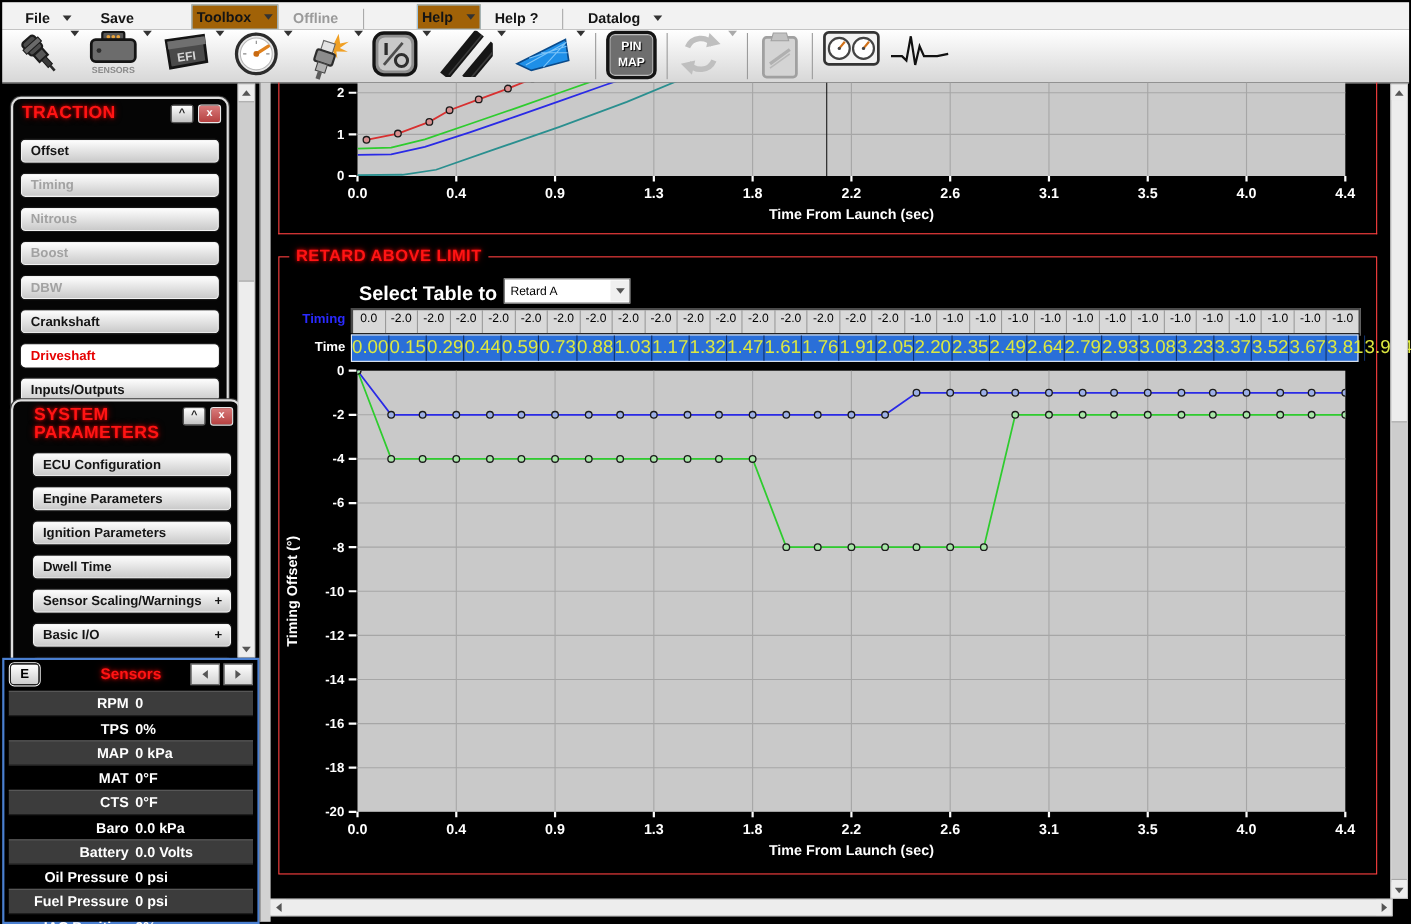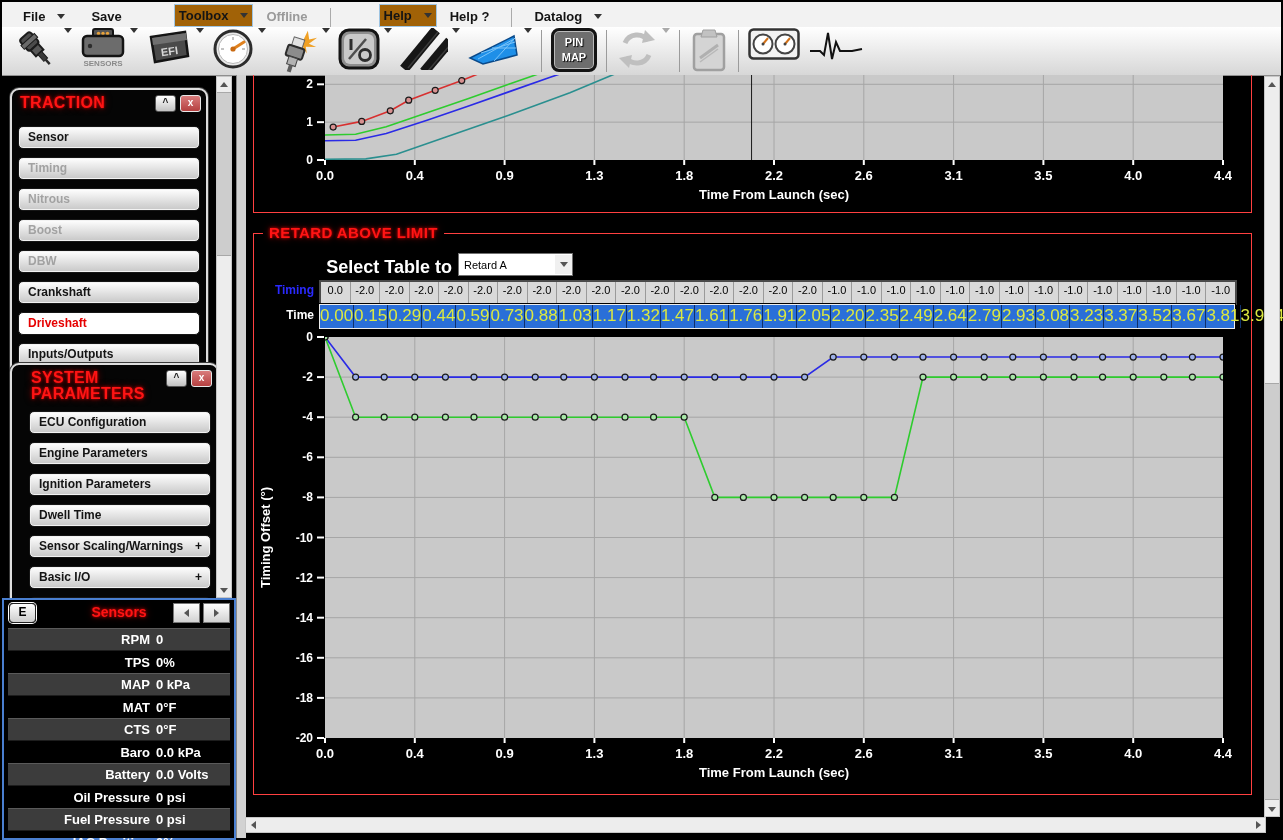--- a/index.html
+++ b/index.html
@@ -63,21 +63,21 @@
          border:1px solid #222;border-radius:4px;box-shadow:0 0 0 1px #fff;font-weight:bold;font-size:12px;
          text-align:center;line-height:17px;color:#000;}
   .sens-title{text-align:center;font-weight:bold;font-size:14px;line-height:25px;color:#ff1414;
               text-shadow:0 0 3px #e00000,0 0 7px #8a0000;}
   .sens-nav{position:absolute;right:4px;top:3px;display:flex;gap:3px;}
   .sens-nav .nbtn{width:25px;height:18px;background:linear-gradient(#ffffff,#d2d2d2);border:1px solid #777;
                   display:flex;align-items:center;justify-content:center;}
   .sens-rows{padding:3px 4px 0 4px;}
   .srow{height:21px;display:flex;align-items:center;margin-bottom:0.5px;}
   .srow.raised{background:#3c3c3c;border-top:1px solid #5a5a5a;border-bottom:1px solid #1d1d1d;}
-  .srow .lab{width:142px;text-align:right;font-weight:bold;font-size:13px;color:#fff;}
+  .srow .lab{width:109px;text-align:right;font-weight:bold;font-size:13px;color:#fff;}
   .srow .val{padding-left:6px;font-weight:bold;font-size:13px;color:#fff;}
   
   .divider{position:absolute;left:236px;top:75px;width:9px;height:763px;background:#d2d2d2;border-left:1px solid #8a8a8a;}
   
   .top-panel{position:absolute;left:253px;top:75px;width:997px;height:137px;
              border-left:1px solid #ff4040;border-right:1px solid #ff4040;border-bottom:1px solid #ff4040;}
   .retard-panel{position:absolute;left:253px;top:233px;width:997px;height:560px;border:1px solid #ff4040;}
   .legend{position:absolute;left:9px;top:-10px;background:#000;padding:0 6px;font-weight:bold;font-size:15px;
           color:#ff1414;text-shadow:0 0 3px #e00000,0 0 7px #8a0000;letter-spacing:.4px;}
   .sel-label{position:absolute;left:60px;top:23px;width:138px;text-align:right;font-weight:bold;
@@ -293,21 +293,21 @@
 
   <section class="side-panel" id="traction-panel" style="top:88px;">
     <div class="panel-header">
       <div class="panel-title">TRACTION</div>
       <div class="panel-btns">
         <div class="mini-btn mini-collapse">^</div>
         <div class="mini-btn mini-close">x</div>
       </div>
     </div>
     <div id="traction-buttons">
-        <div class="pbtn">Sensor</div>
+        <div class="pbtn">Offset</div>
         <div class="pbtn dis">Timing</div>
         <div class="pbtn dis">Nitrous</div>
         <div class="pbtn dis">Boost</div>
         <div class="pbtn dis">DBW</div>
         <div class="pbtn">Crankshaft</div>
         <div class="pbtn sel">Driveshaft</div>
         <div class="pbtn">Inputs/Outputs</div>
       </div>
   </section>
 

